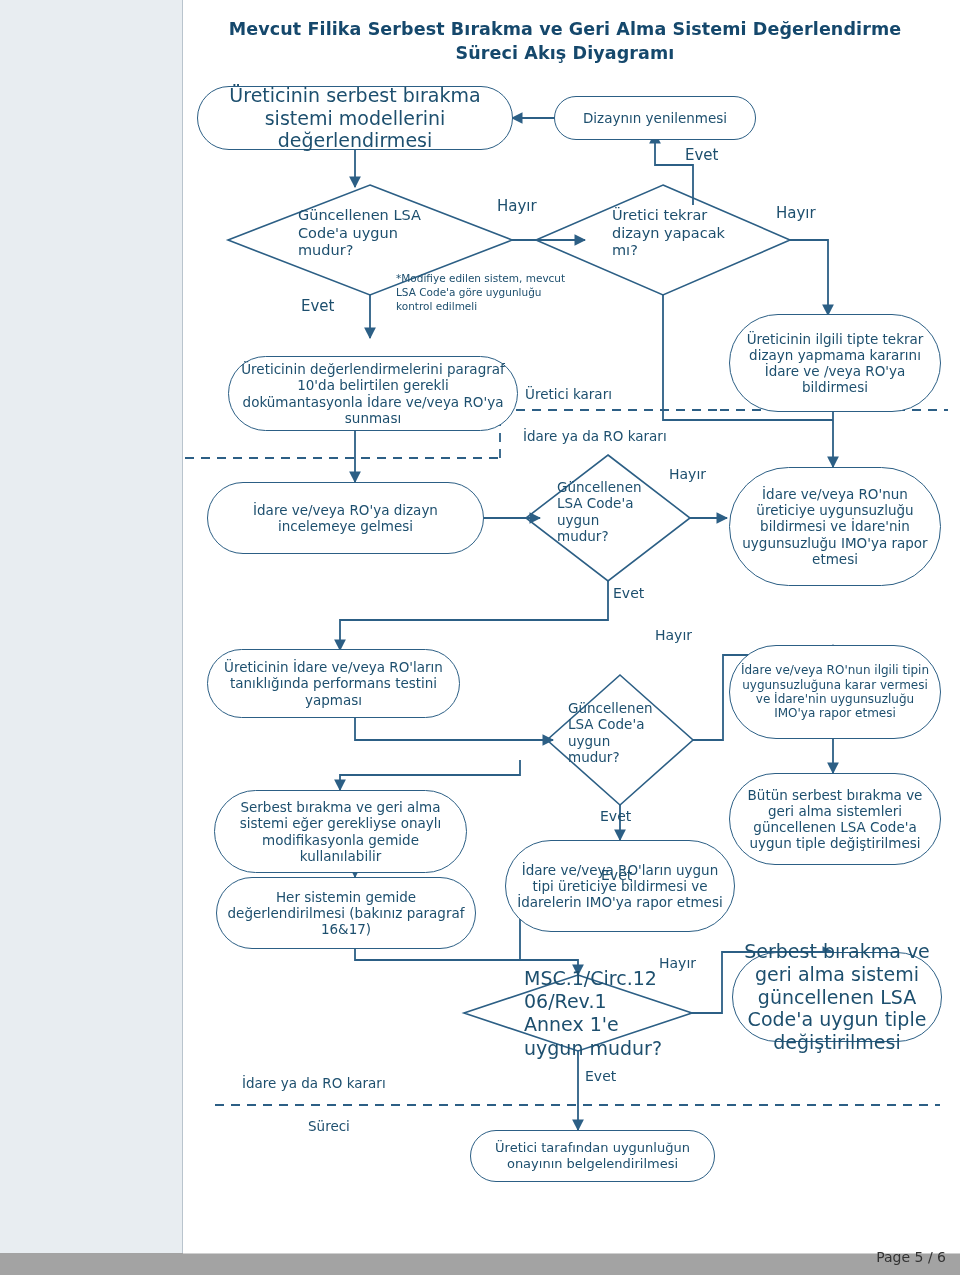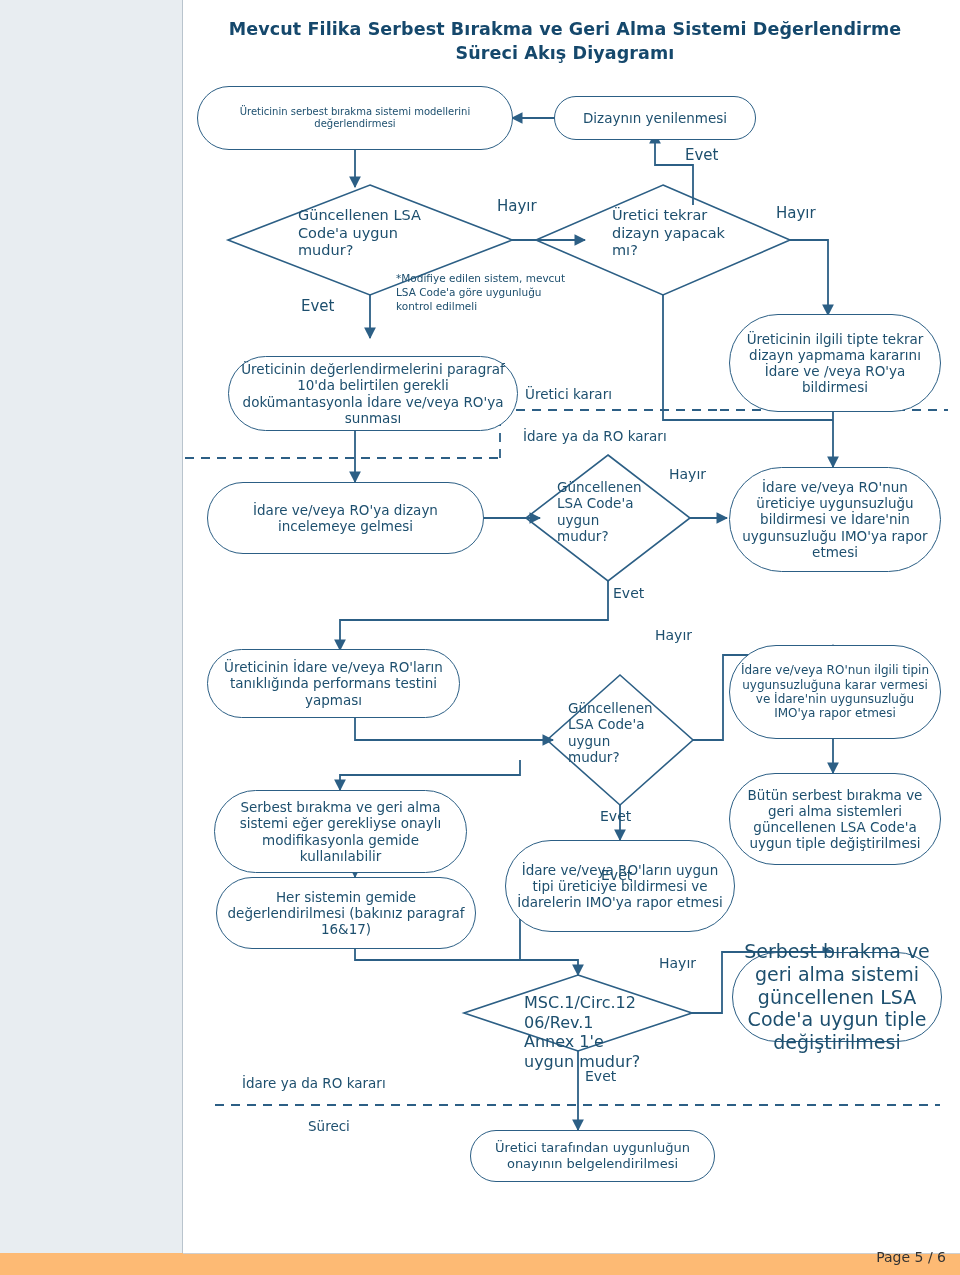--- a/index.html
+++ b/index.html
@@ -8,21 +8,21 @@
     background: #ffffff;
   }
   body {
     font-family: "DejaVu Sans", "Liberation Sans", sans-serif;
   }
   #page {
     position: relative;
     width: 960px;
     height: 1275px;
     overflow: hidden;
-    background: #fdba74;
+    background: #a3a3a3;
   }
   #sidebar {
     position: absolute;
     left: 0; top: 0;
     width: 182px;
     height: 1253px;
     background: #e8edf1;
     border-right: 1px solid #b9c4cd;
   }
   #content {
@@ -184,41 +184,41 @@
       <path d="M 215 1105 L 940 1105" stroke-dasharray="9,7"></path>
 
     </g>
   </svg>
 
   <div class="title">
     <div>Mevcut Filika Serbest Bırakma ve Geri Alma Sistemi Değerlendirme</div>
     <div>Süreci Akış Diyagramı</div>
   </div>
 
-  <div class="node rounded" style="left:197px; top:86px; width:316px; height:64px; font-size:10px;">
+  <div class="node rounded" style="left:197px; top:86px; width:316px; height:64px; font-size:19px;">
     <span>Üreticinin serbest bırakma sistemi modellerini değerlendirmesi</span>
   </div>
 
   <div class="node rounded" style="left:554px; top:96px; width:202px; height:44px; font-size:13.5px;">
     <span>Dizaynın yenilenmesi</span>
   </div>
 
   <div class="node rounded" style="left:228px; top:356px; width:290px; height:75px; font-size:13.5px;">
     <span>Üreticinin değerlendirmelerini paragraf 10'da belirtilen gerekli dokümantasyonla İdare ve/veya RO'ya sunması</span>
   </div>
 
   <div class="node rounded" style="left:729px; top:314px; width:212px; height:98px; font-size:13.5px;">
     <span>Üreticinin ilgili tipte tekrar dizayn yapmama kararını İdare ve /veya RO'ya bildirmesi</span>
   </div>
 
   <div class="node rounded" style="left:207px; top:482px; width:277px; height:72px; font-size:13.5px;">
     <span>İdare ve/veya RO'ya dizayn incelemeye gelmesi</span>
   </div>
 
-  <div class="node rounded" style="left:729px; top:467px; width:212px; height:105px; font-size:13.5px;justify-content:flex-end;">
+  <div class="node rounded" style="left:729px; top:467px; width:212px; height:119px; font-size:13.5px;justify-content:flex-end;">
     <span>İdare ve/veya RO'nun üreticiye uygunsuzluğu bildirmesi ve İdare'nin uygunsuzluğu IMO'ya rapor etmesi</span>
   </div>
 
   <div class="node rounded" style="left:207px; top:649px; width:253px; height:69px; font-size:13.5px;">
     <span>Üreticinin İdare ve/veya RO'ların tanıklığında performans testini yapması</span>
   </div>
 
   <div class="node rounded" style="left:729px; top:645px; width:212px; height:94px; font-size:12px;">
     <span>İdare ve/veya RO'nun ilgili tipin uygunsuzluğuna karar vermesi ve İdare'nin uygunsuzluğu IMO'ya rapor etmesi</span>
   </div>
@@ -258,21 +258,21 @@
   <div class="diamond-label" style="left:557px; top:479px; width:120px; font-size:13.5px;">Güncellenen
 LSA Code'a
 uygun
 mudur?</div>
 
   <div class="diamond-label" style="left:568px; top:700px; width:120px; font-size:13.5px;">Güncellenen
 LSA Code'a
 uygun
 mudur?</div>
 
-  <div class="diamond-label" style="left:524px; top:967px; width:140px; font-size:16px;margin-top:26px;">MSC.1/Circ.12
+  <div class="diamond-label" style="left:524px; top:967px; width:140px; font-size:19px;">MSC.1/Circ.12
 06/Rev.1
 Annex 1'e
 uygun mudur?</div>
 
   <div class="edge-label" style="left:685px; top:146px; font-size:15px;">Evet</div>
 
   <div class="edge-label" style="left:497px; top:197px; font-size:15px;">Hayır</div>
 
   <div class="edge-label" style="left:301px; top:297px; font-size:15px;">Evet</div>
 

